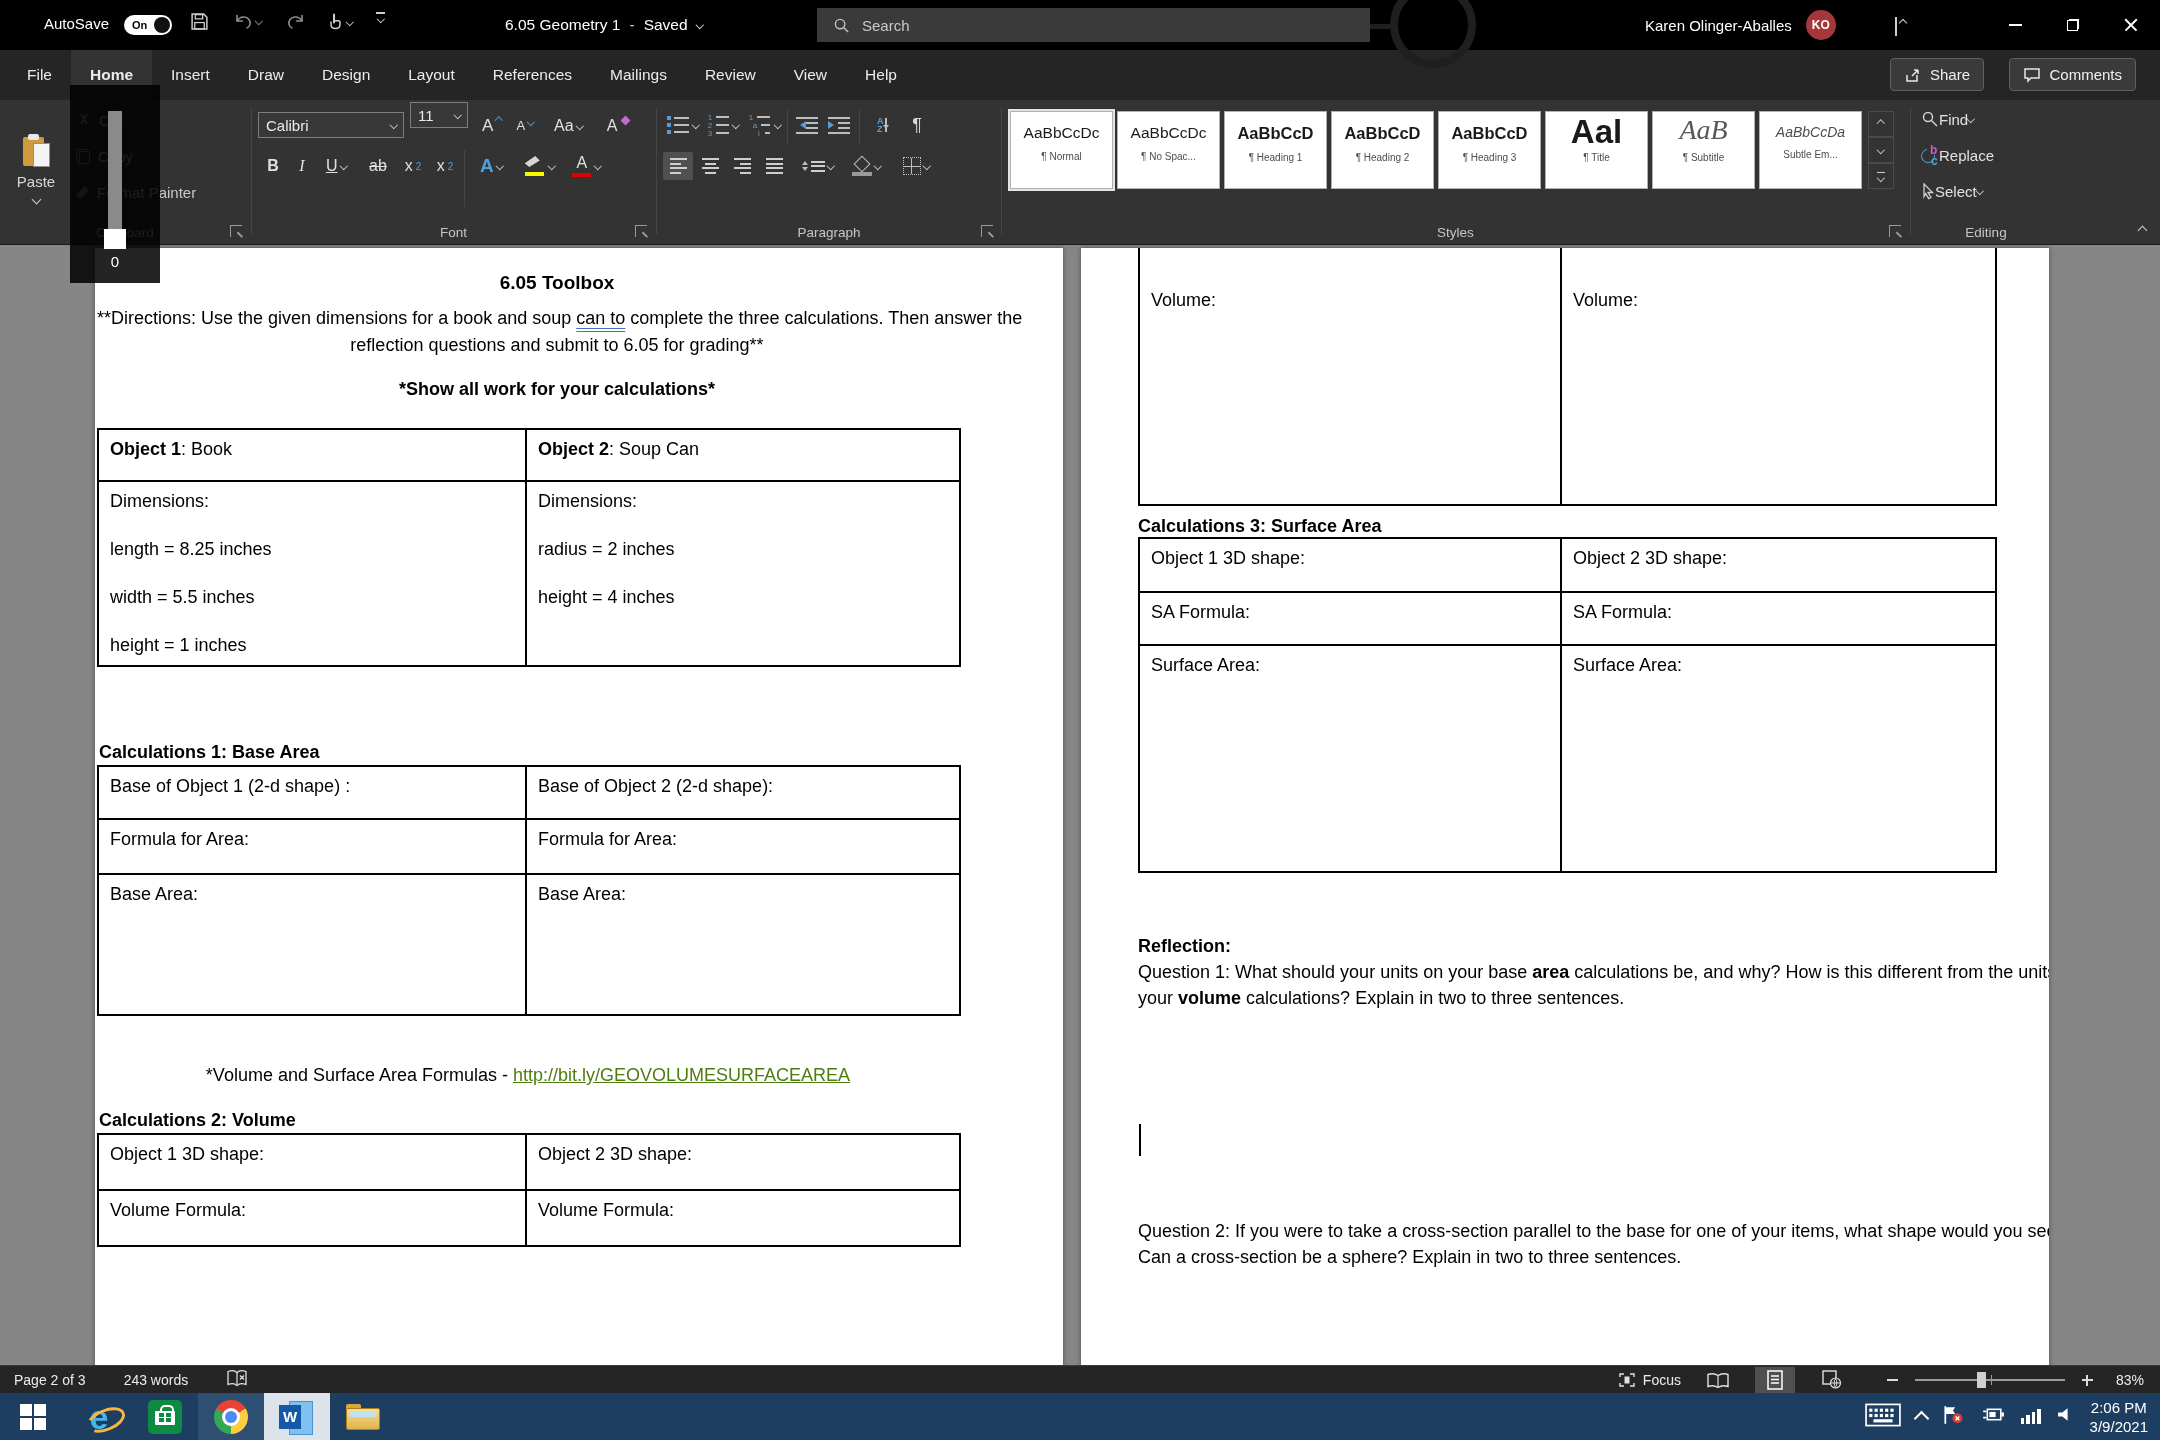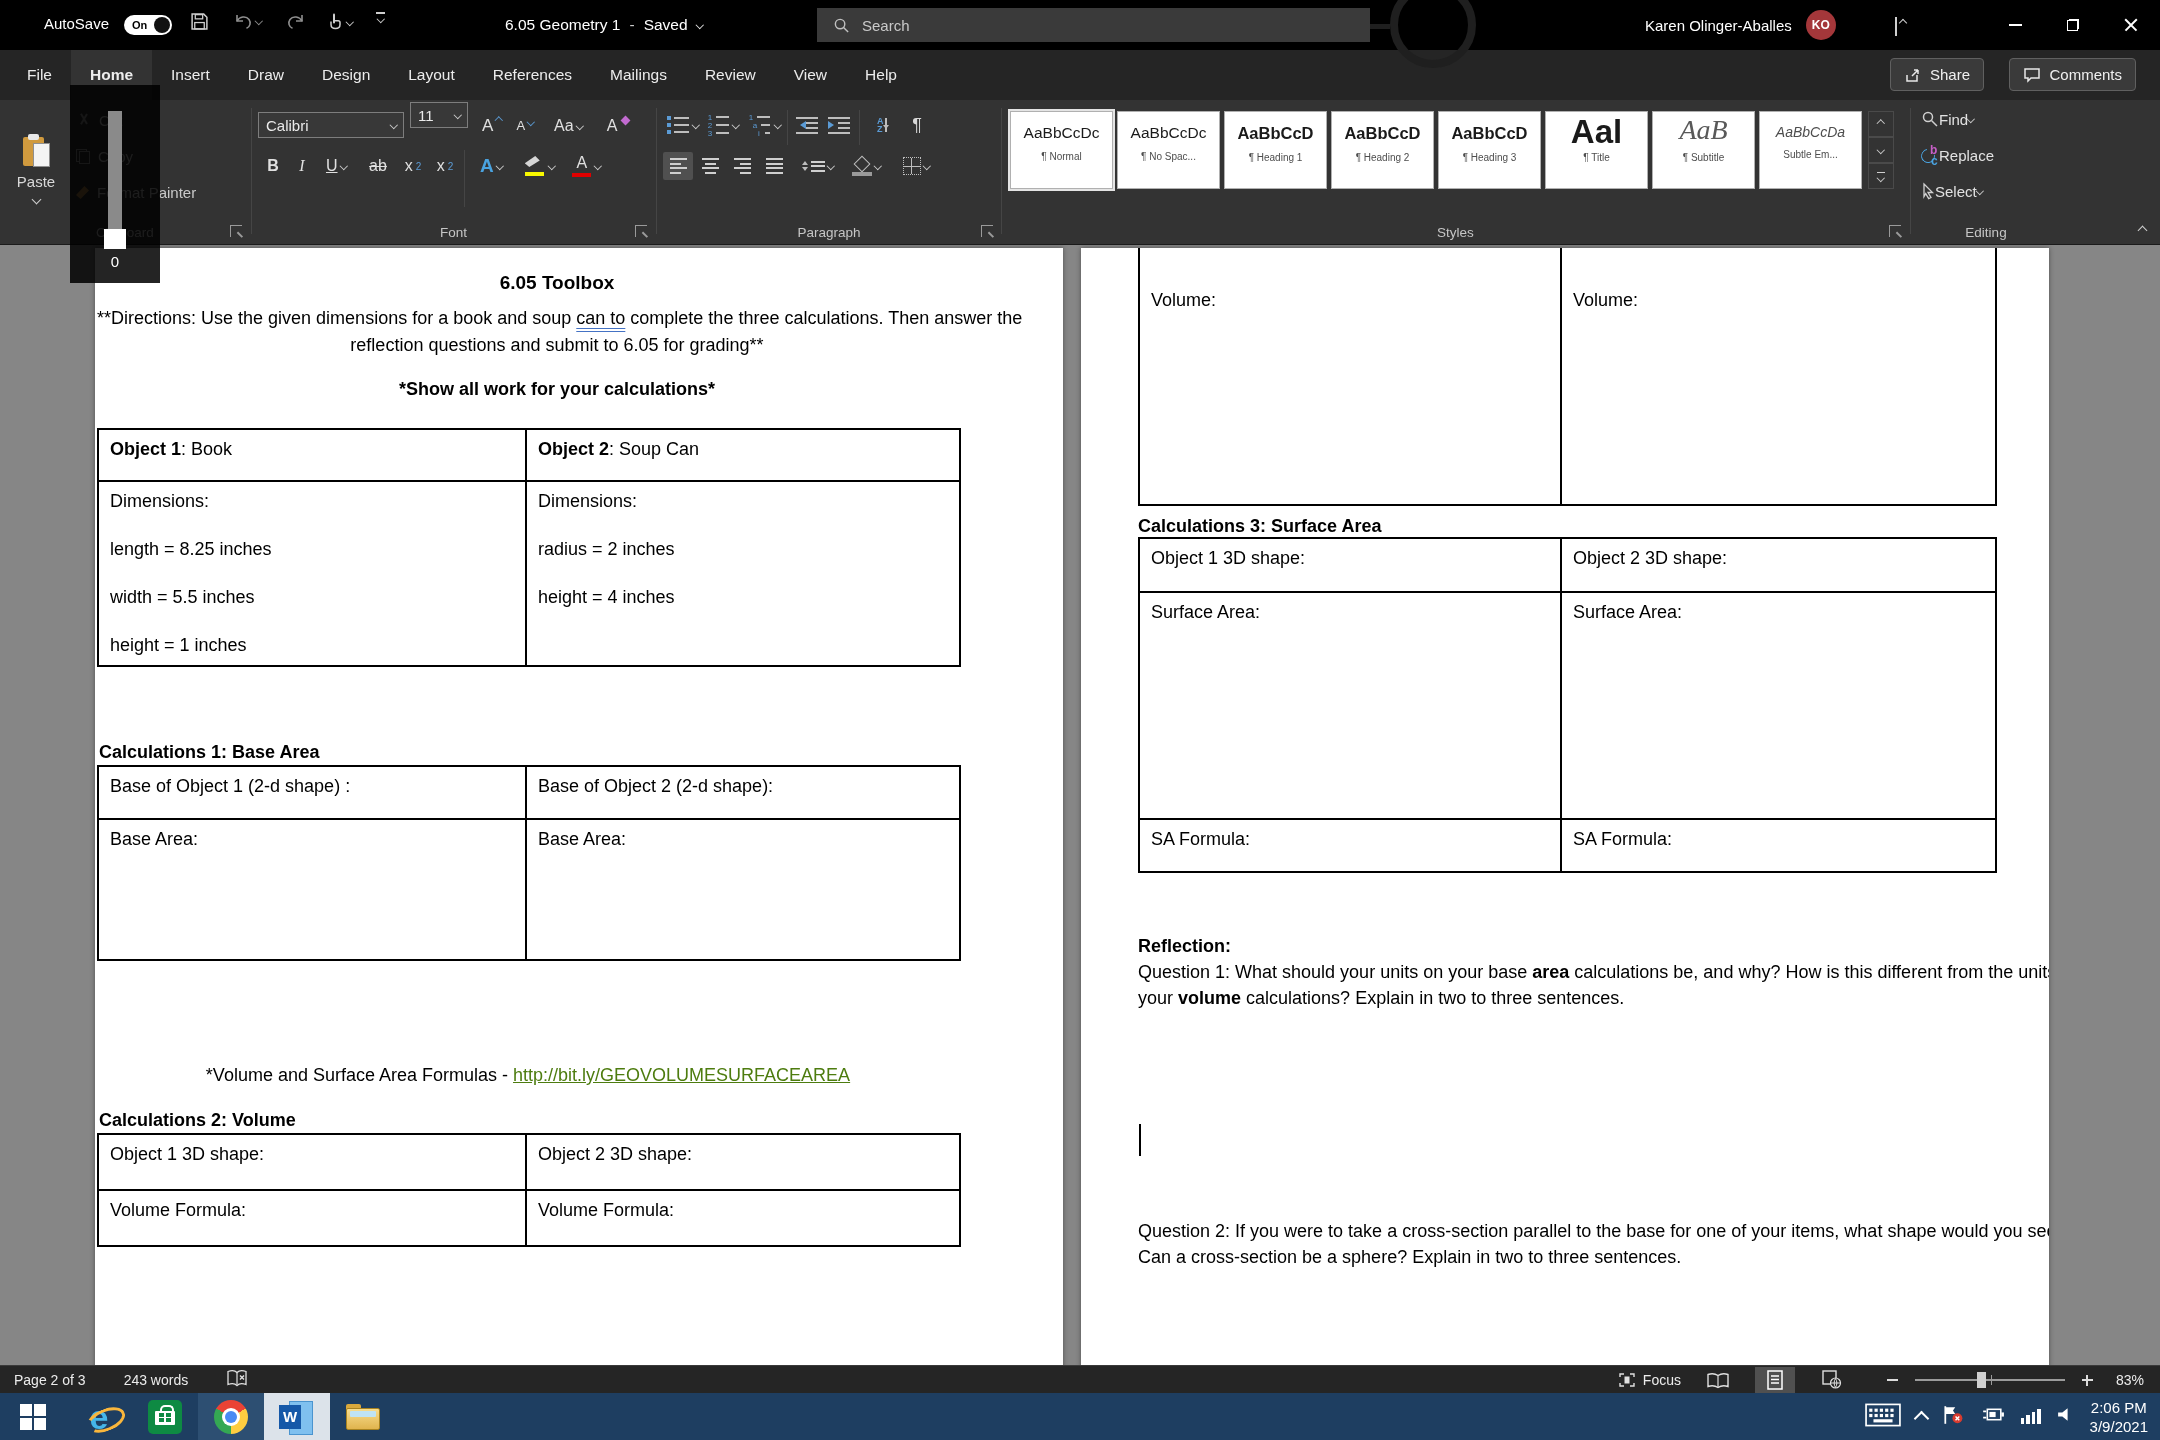--- a/index.html
+++ b/index.html
@@ -676,20 +676,24 @@
     <table class="doctable" style="top:517px;left:2px;width:862px">
       <colgroup>
           <col style="width:428px">
           <col style="width:434px">
         </colgroup>
       <tbody>
           <tr style="height:53px">
         <td>Base of Object 1 (2-d shape) :</td>
         <td>Base of Object 2 (2-d shape):</td>
       </tr>
+      <tr style="height:55px">
+        <td>Formula for Area:</td>
+        <td>Formula for Area:</td>
+      </tr>
       <tr style="height:141px">
         <td>Base Area:</td>
         <td>Base Area:</td>
       </tr>
     </tbody>
       </table>
 
     <div class="docline dcenter" style="top:817px;width:862px">
       <span>*Volume and Surface Area Formulas - </span><a class="doclink">http://bit.ly/GEOVOLUMESURFACEAREA</a>
     </div>
@@ -731,27 +735,27 @@
     <table class="doctable" style="top:289px;left:57px;width:857px">
       <colgroup>
           <col style="width:422px">
           <col style="width:435px">
         </colgroup>
       <tbody>
           <tr style="height:54px">
         <td>Object 1 3D shape:</td>
         <td>Object 2 3D shape:</td>
       </tr>
+      <tr style="height:53px">
+        <td>SA Formula:</td>
+        <td>SA Formula:</td>
+      </tr>
       <tr style="height:227px">
         <td>Surface Area:</td>
         <td>Surface Area:</td>
-      </tr>
-      <tr style="height:53px">
-        <td>SA Formula:</td>
-        <td>SA Formula:</td>
       </tr>
     </tbody>
       </table>
 
     <div class="dochead" style="top:688px;left:57px">Reflection:</div>
     <div class="docline" style="top:714px;left:57px">
       <span>Question 1: What should your units on your base </span><b>area</b><span> calculations be, and why? How is this different from the units on</span>
     </div>
     <div class="docline" style="top:740px;left:57px">
       <span>your </span><b>volume</b><span> calculations? Explain in two to three sentences.</span>

